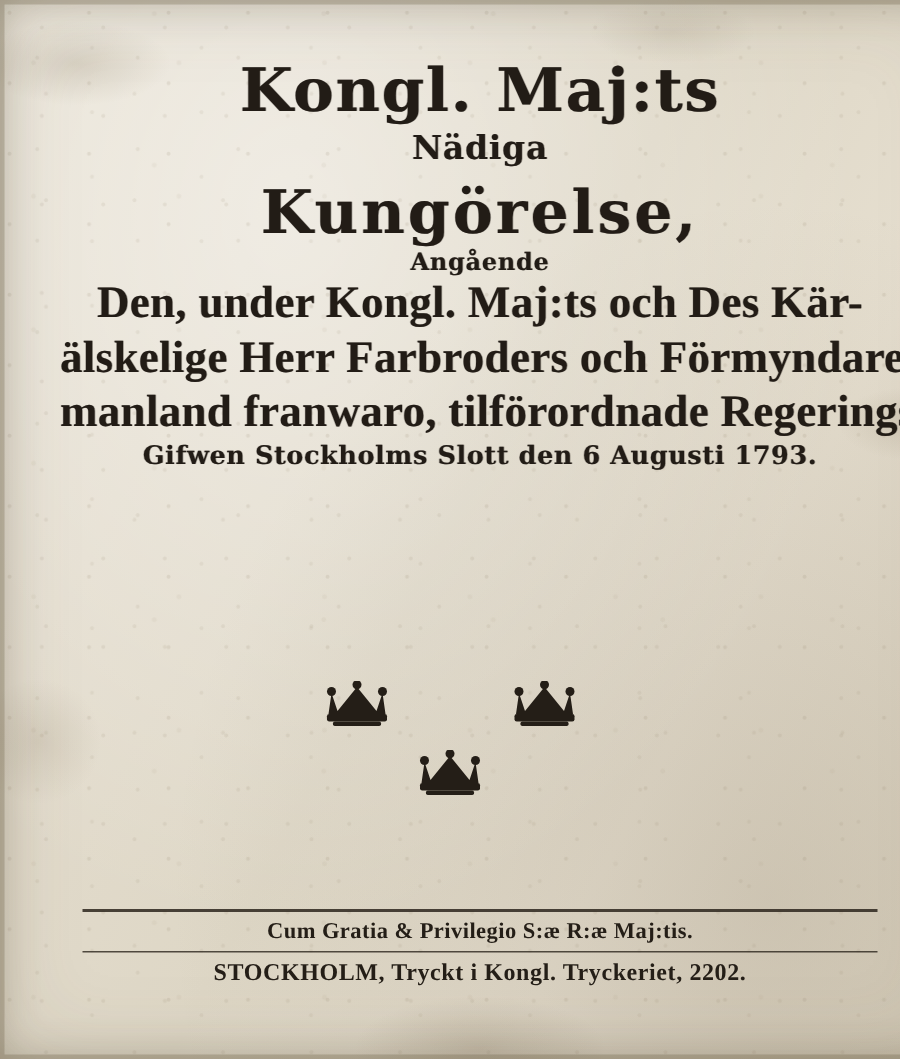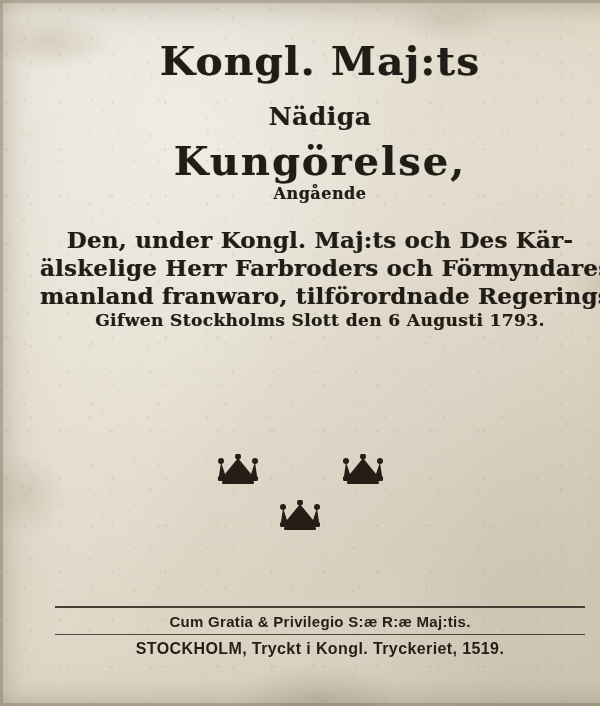--- a/index.html
+++ b/index.html
@@ -86,38 +86,39 @@
   }
 
   .line-majts {
     font-size: 40px;
     letter-spacing: 1px;
     line-height: 1.05;
     margin-top: 6px;
     transform: scaleX(1.02);
   }
   .line-nadiga {
-    font-size: 25px;
-    margin-top: 20px;
+    font-size: 22px;
+    margin-top: 4px;
     letter-spacing: 0.5px;
   }
   .line-kungorelse {
     font-size: 40px;
     margin-top: 6px;
     letter-spacing: 2px;
   }
   .line-angaende {
     font-size: 16px;
     letter-spacing: 0.5px;
   }
   .body-block {
-    margin-top: 23px;
-    font-size: 23px;
+    margin-top: 0;
+    font-size: 30px;
     line-height: 1.22;
     letter-spacing: 0.2px;
+    font-family: Liberation Serif, serif;
   }
   .body-block .bl {
     display: block;
     white-space: nowrap;
   }
   .line-given {
     margin-top: 0;
     font-size: 17px;
     letter-spacing: 0.4px;
   }
@@ -148,21 +149,21 @@
     text-align: center;
   }
   .rule {
     height: 2px;
     background: #2b241c;
     margin: 0 0 4px 0;
     opacity: 0.85;
   }
   .rule.thin { height: 1px; opacity: 0.8; }
   .foot-line {
-    font-family: Liberation Sans, sans-serif;
+    font-family: Liberation Serif, serif;
     font-weight: 700;
     color: #241e17;
     font-size: 15px;
     letter-spacing: 0.3px;
     padding: 1px 0 4px;
   }
   .foot-line.imprint {
     font-size: 16px;
     letter-spacing: 0.4px;
   }
@@ -231,16 +232,16 @@
           <rect x="7" y="27" width="32" height="3" rx="1.2"></rect>
         </g>
       </svg>
     </div>
   </div>
 
   <div class="footer">
     <div class="rule"></div>
     <div class="foot-line">Cum Gratia &amp; Privilegio S:æ R:æ Maj:tis.</div>
     <div class="rule thin"></div>
-    <div class="foot-line imprint">STOCKHOLM, Tryckt i Kongl. Tryckeriet, 1519.</div>
+    <div class="foot-line imprint">STOCKHOLM, Tryckt i Kongl. Tryckeriet, 2202.</div>
   </div>
 
 </div>
 
 </body></html>

